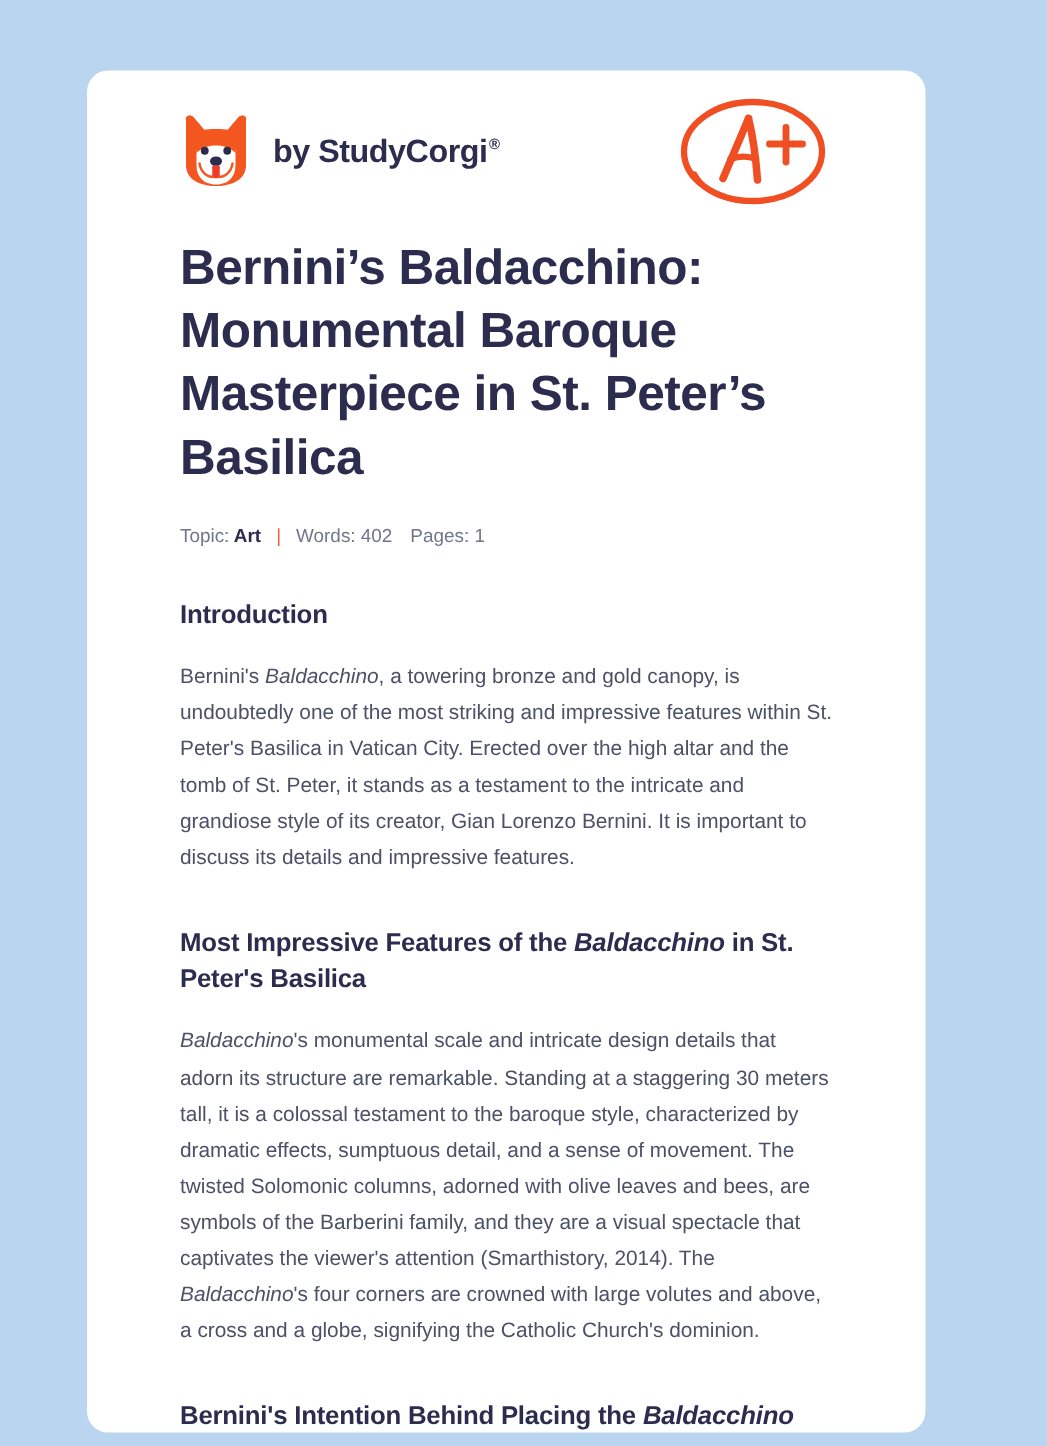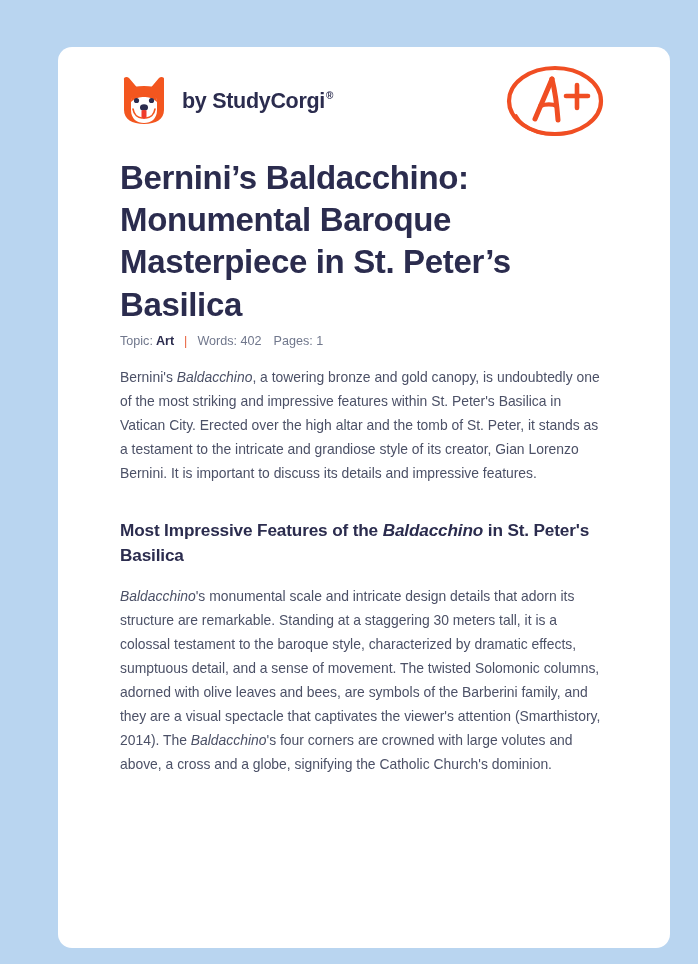--- a/index.html
+++ b/index.html
@@ -12,21 +12,21 @@
     height: 964px;
     background: #b9d5f0;
     font-family: "Liberation Sans", sans-serif;
     overflow: hidden;
   }
 
   .page-card {
     position: absolute;
     left: 58px;
     top: 47px;
-    width: 612px;
+    width: 559px;
     min-height: 901px;
     background: #ffffff;
     border-radius: 14px;
     overflow: hidden;
   }
 
   .content {
     padding: 0 62px;
   }
 
@@ -79,21 +79,21 @@
     font-size: 33px;
     line-height: 1.28;
     font-weight: 700;
     color: #2b2c4e;
     letter-spacing: -0.35px;
     margin: 2px 0 0 0;
   }
 
   
   .doc-meta {
-    margin-top: 8px;
+    margin-top: 24px;
     font-size: 12.6px;
     color: #70778c;
     display: flex;
     align-items: baseline;
     flex-wrap: wrap;
   }
   .meta-topic-label { color: #70778c; }
   .meta-topic-link {
     color: #2b2c4e;
     font-weight: 700;
@@ -184,20 +184,22 @@
     <h1 class="doc-title">Bernini’s Baldacchino: Monumental Baroque Masterpiece in St. Peter’s Basilica</h1>
 
     <div class="doc-meta">
       <span class="meta-topic-label">Topic:</span>
         <a class="meta-topic-link" href="#">Art</a>
       <span class="meta-sep">|</span>
       <span class="meta-words">Words: 402</span>
       <span>Pages: 1</span>
     </div>
 
+    <h2 class="section-heading"><span>Introduction</span></h2>
     <p class="body-par first-par"><span>Bernini's </span><em>Baldacchino</em><span>, a towering bronze and gold canopy, is undoubtedly one of the most striking and impressive features within St. Peter's Basilica in Vatican City. Erected over the high altar and the tomb of St. Peter, it stands as a testament to the intricate and grandiose style of its creator, Gian Lorenzo Bernini. It is important to discuss its details and impressive features.</span></p>
 
     <h2 class="section-heading"><span>Most Impressive Features of the </span><em>Baldacchino</em><span> in St. Peter's Basilica</span></h2>
     <p class="body-par"><span></span><em>Baldacchino</em><span>'s monumental scale and intricate design details that adorn its structure are remarkable. Standing at a staggering 30 meters tall, it is a colossal testament to the baroque style, characterized by dramatic effects, sumptuous detail, and a sense of movement. The twisted Solomonic columns, adorned with olive leaves and bees, are symbols of the Barberini family, and they are a visual spectacle that captivates the viewer's attention (Smarthistory, 2014). The </span><em>Baldacchino</em><span>'s four corners are crowned with large volutes and above, a cross and a globe, signifying the Catholic Church's dominion.</span></p>
 
+    <h2 class="section-heading"><span>Bernini's Intention Behind Placing the </span><em>Baldacchino</em></h2>
 
   </div>
 </div>
 
 </body></html>

